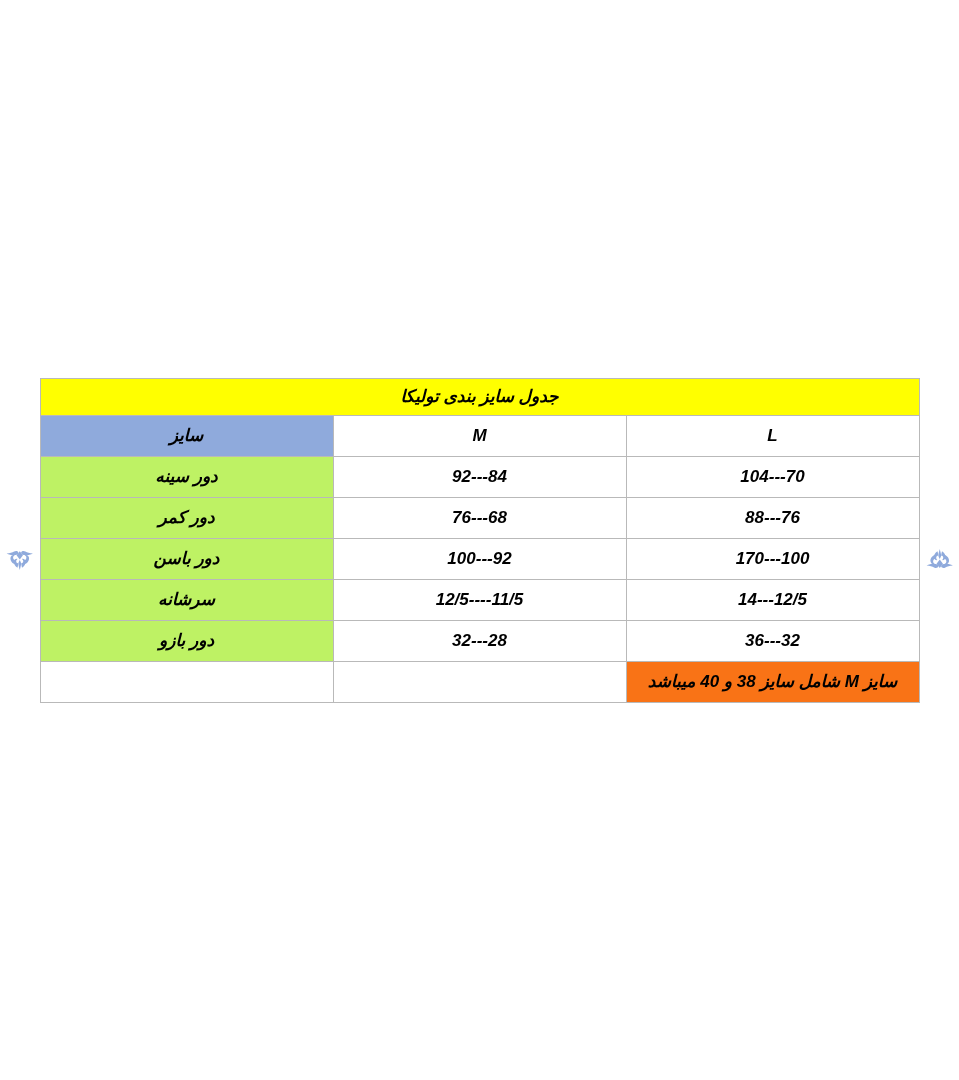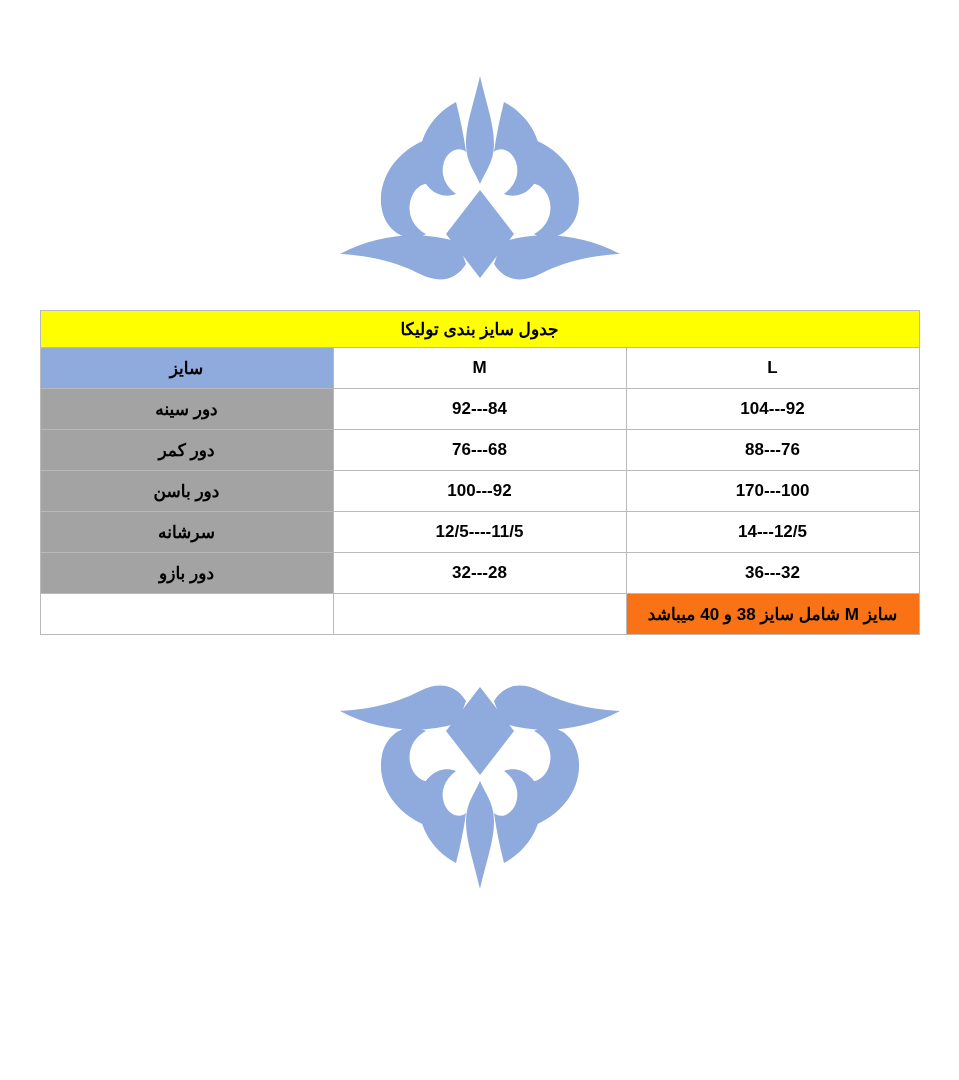--- a/index.html
+++ b/index.html
@@ -12,22 +12,23 @@
     height: 1080px;
     font-family: "Liberation Sans", sans-serif;
     color: #000000;
     position: relative;
     overflow: hidden;
   }
   .page {
     width: 959px;
     height: 1080px;
     display: flex;
-    flex-direction: column;
+    flex-direction: row;
     align-items: center;
+    font-style: italic;
   }
 
   
   .ornament-top {
     margin-top: 58px;
     margin-bottom: 22px;
     width: 420px;
     height: 230px;
   }
   .ornament-bottom {
@@ -60,21 +61,21 @@
     background: #ffff00;
     font-size: 17px;
     font-weight: bold;
     height: 37px !important;
   }
   .header-label {
     background: #8faadc;
     width: 115px;
   }
   .row-label {
-    background: #a3a3a3;
+    background: #bef264;
     width: 115px;
     font-size: 17px;
   }
   .col-m { width: 382px; }
   .col-l { width: 383px; }
   .note-cell {
     background: #f97316;
     font-size: 16.5px;
     font-weight: bold;
     text-align: center;
@@ -120,21 +121,21 @@
         <tr>
           <td class="title-cell" colspan="3">جدول سایز بندی تولیکا</td>
         </tr>
         <tr>
           <td class="col-l">L</td>
           <td class="col-m">M</td>
           <td class="header-label">سایز</td>
         </tr>
 
         <tr>
-          <td>92---104</td>
+          <td>70---104</td>
           <td>84---92</td>
           <td class="row-label">دور سینه</td>
         </tr>
         <tr>
           <td>76---88</td>
           <td>68---76</td>
           <td class="row-label">دور کمر</td>
         </tr>
         <tr>
           <td>100---170</td>

